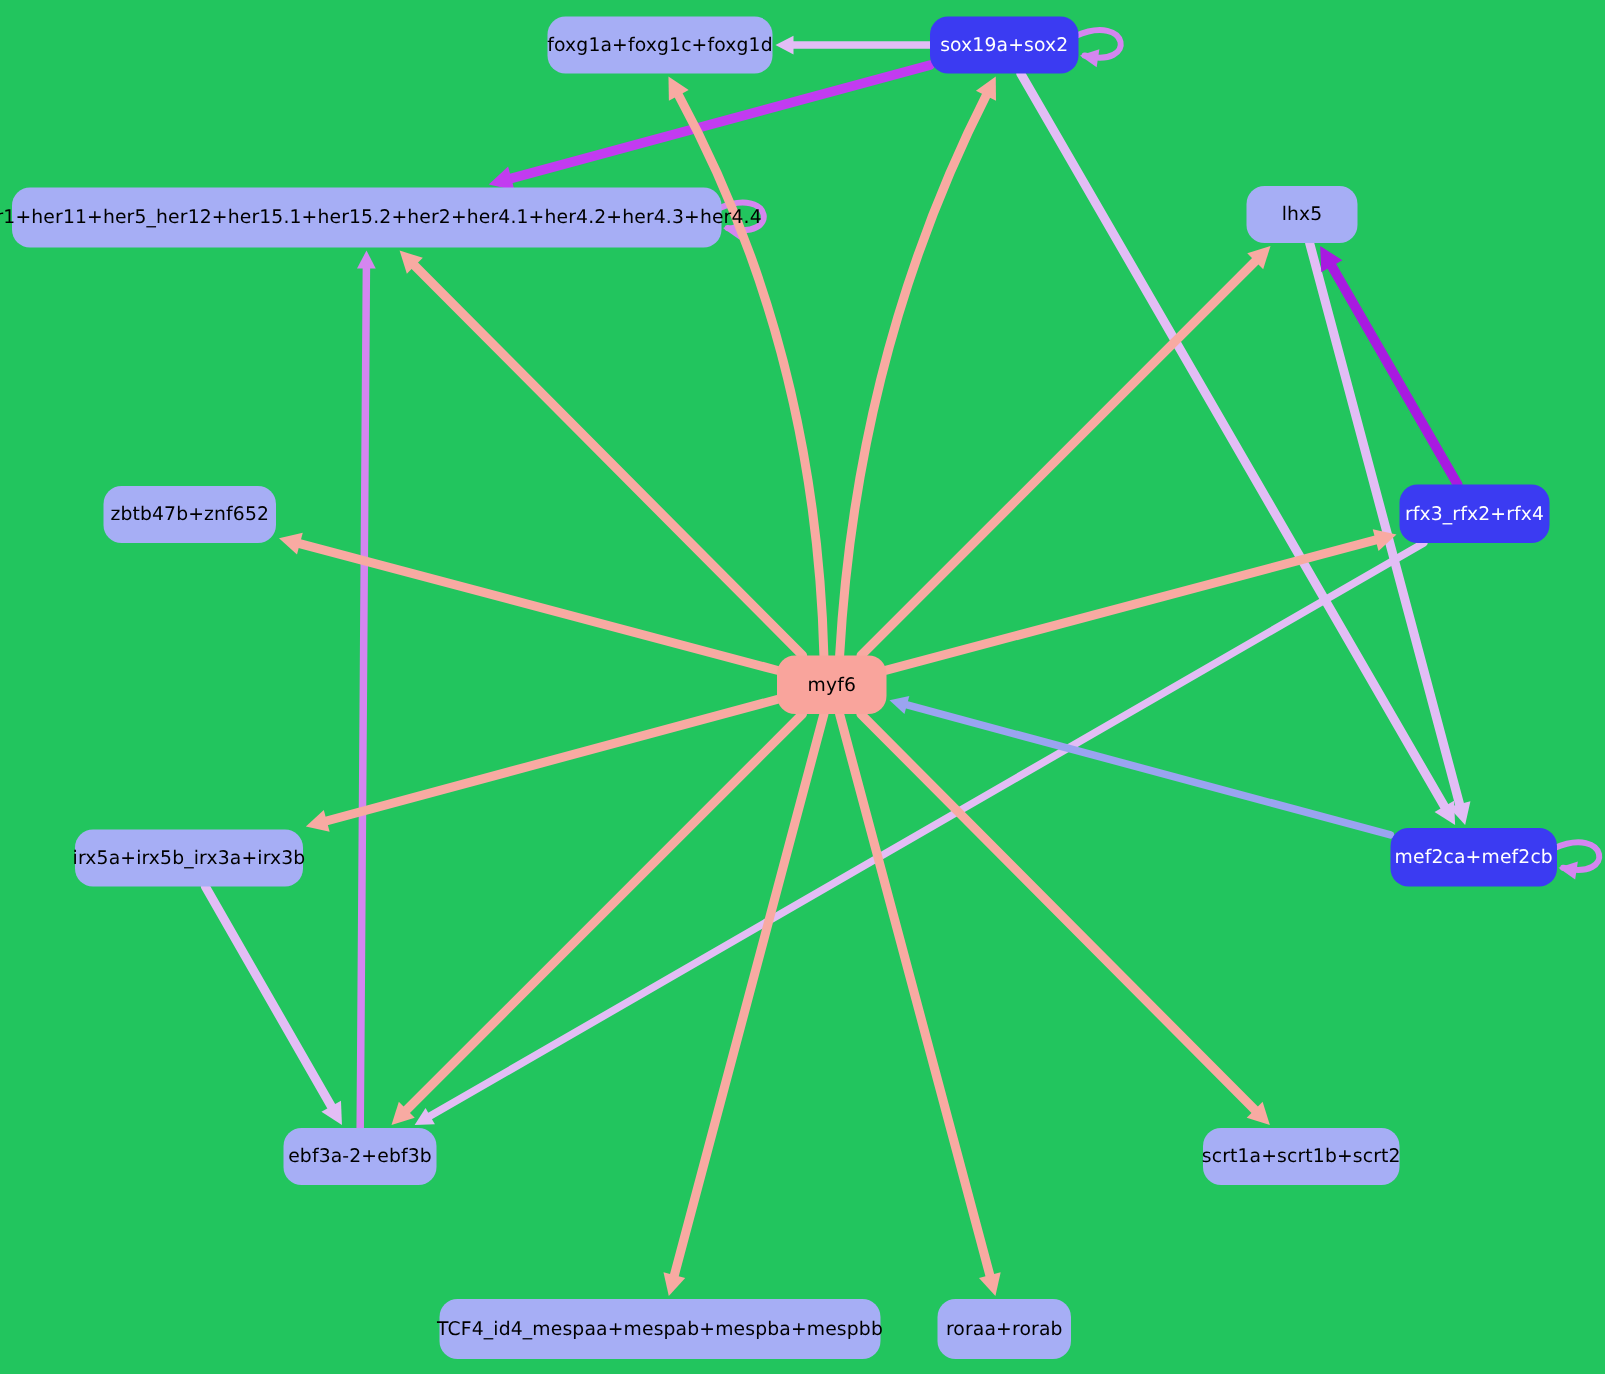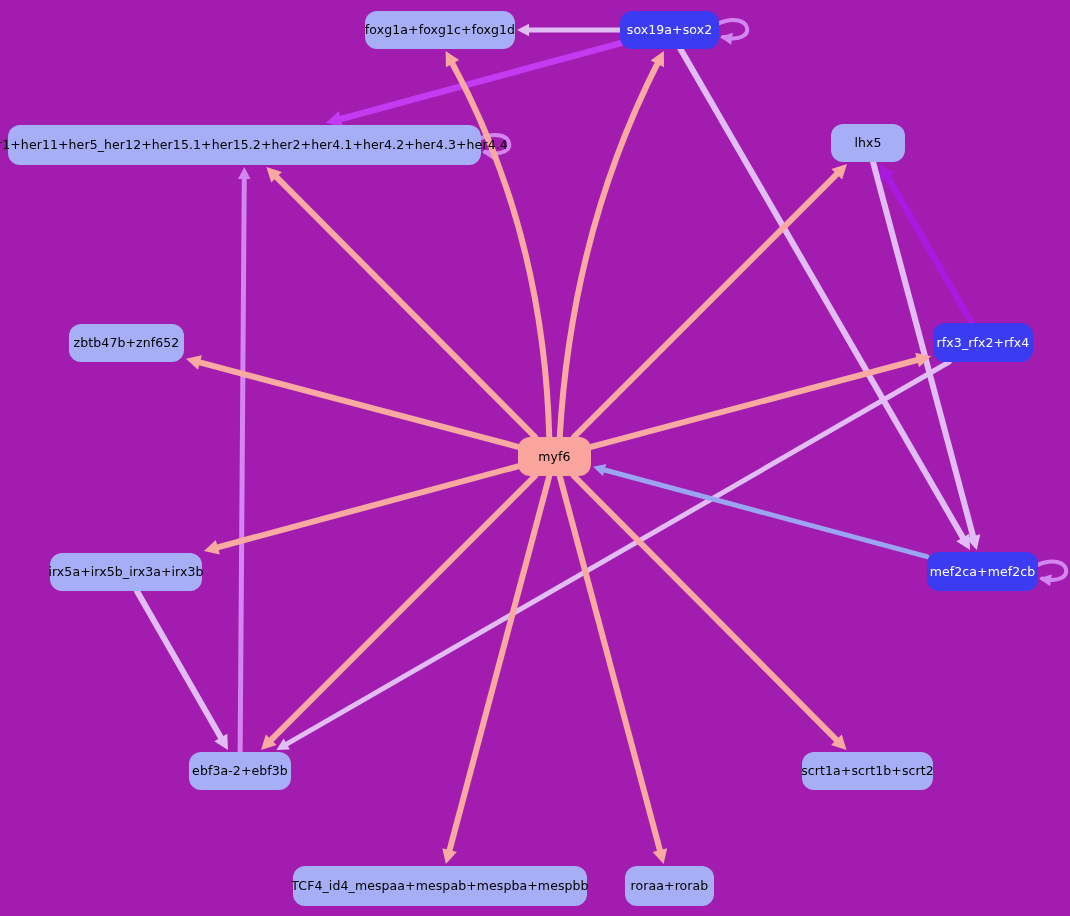--- a/index.html
+++ b/index.html
@@ -4,21 +4,21 @@
 <style>
   html, body {
     margin: 0;
     padding: 0;
     background: #ffffff;
   }
   #canvas {
     position: relative;
     width: 1070px;
     height: 916px;
-    background: #a21caf;
+    background: #22c55e;
     font-family: "DejaVu Sans", "Liberation Sans", sans-serif;
     overflow: hidden;
   }
   svg#graph {
     position: absolute;
     left: 0;
     top: 0;
     width: 1070px;
     height: 916px;
   }

